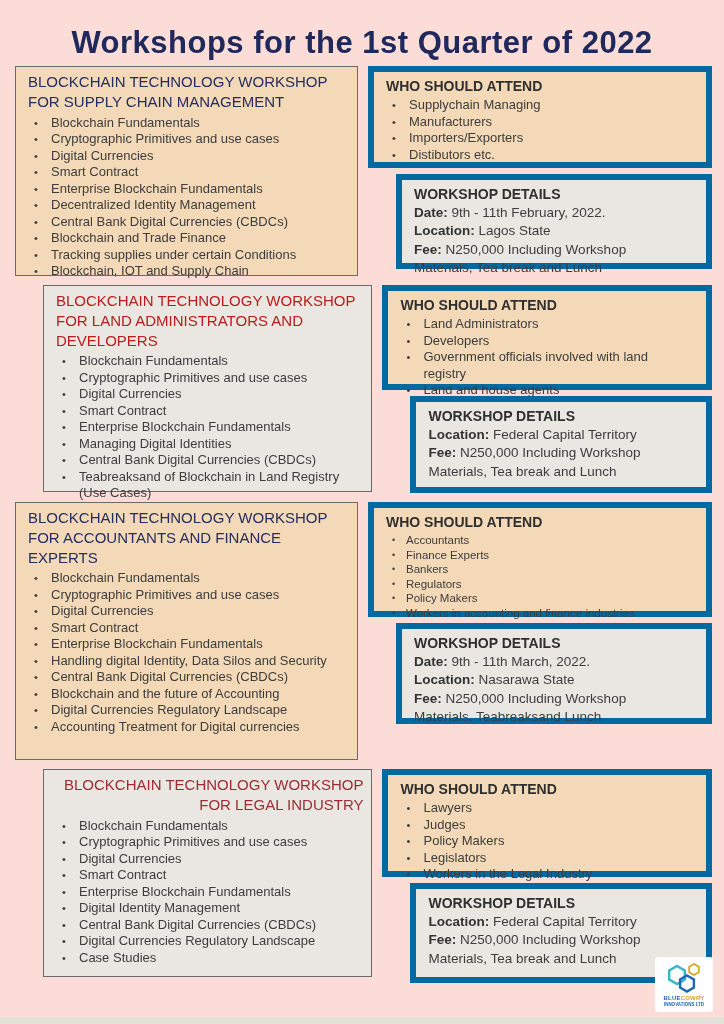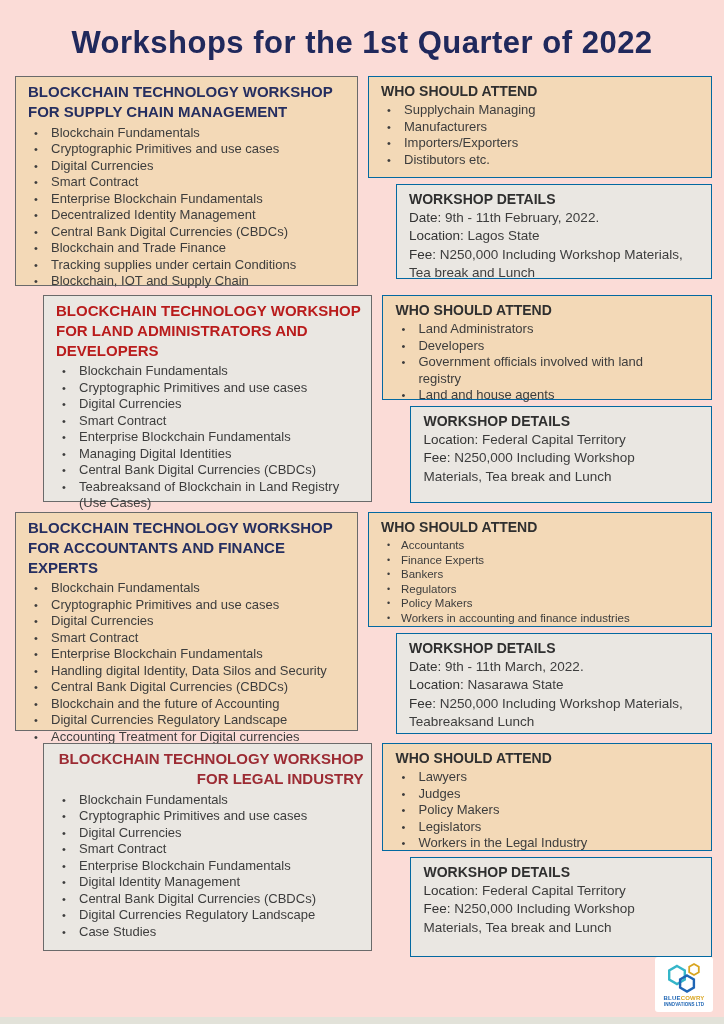--- a/index.html
+++ b/index.html
@@ -14,56 +14,56 @@
     background:#fbdcd7;
     overflow:hidden;
   }
   .main-title {
     text-align:center;
     color:#20295c;
     font-size:31px;
     font-weight:bold;
     letter-spacing:.5px;
     padding-top:25px;
-    margin-bottom:15px;
+    margin-bottom:5px;
   }
   .content {
     padding:0 12px 0 15px;
     display:flex; flex-direction:column; gap:9px;
   }
   .row { display:flex; gap:10px; }
   .left-box {
     width:343px;
     border:1px solid #6a6a6a;
     padding:5px 8px 0 12px;
   }
   .right-col { width:344px; display:flex; flex-direction:column; gap:6px; }
   .attend-box, .details-box {
-    border:1px solid #0369a1;
+    border:6px solid #0369a1;
     padding:4px 24px 0 12px;
   }
   .bg-tan { background:#f3d9b7; }
   .bg-gray { background:#eae7e2;margin-left:28px; }
-  .box-title { font-size:15px; font-weight:bold; line-height:1.32; margin-bottom:3px; }
+  .box-title { font-size:15px; font-weight:normal; line-height:1.32; margin-bottom:3px; }
   .t-navy { color:#252e60; }
   .t-green { color:#b91c1c; }
   .t-red { color:#9c2b33;text-align:right; }
   .sub-title { font-size:14px; font-weight:bold; color:#2f2f2f; line-height:20px; }
   ul.topic-list { list-style:none; margin-top:1px; }
   ul.topic-list li { display:flex; font-size:13px; color:#3d3d3d; line-height:16.5px; }
   ul.topic-list .bullet { flex:0 0 23px; padding-left:6px; font-size:11px; }
   ul.topic-list .li-text { flex:1; }
   .small ul.topic-list li { font-size:11.5px; line-height:14.6px; }
   .small ul.topic-list .bullet { flex:0 0 20px; font-size:9px; }
   .d-row { font-size:13.5px; color:#3d3d3d; line-height:18.4px; }
-  .d-label { font-weight:normal; color:#333; }
+  .d-label { font-weight:bold; color:#333; }
   
   .h-s1{height:210px}.h-a1{height:102px}.h-d1{height:95px}
   .h-s2{height:207px}.h-a2{height:105px}.h-d2{height:97px}
-  .h-s3{height:219px}.h-a3{height:115px}.h-d3{height:101px}
+  .h-s3{height:258px}.h-a3{height:115px}.h-d3{height:101px}
   .h-s4{height:208px}.h-a4{height:108px}.h-d4{height:100px}
   
   .logo {
     position:absolute; right:11px; bottom:12px;
     width:58px; height:55px;
     background:#ffffff; border-radius:3px;
     display:flex; flex-direction:column; align-items:center; justify-content:center;
   }
   .logo-name { font-size:6px; font-weight:bold; letter-spacing:.2px; line-height:7px; }
   .logo-name .blue { color:#1f66b5; }

